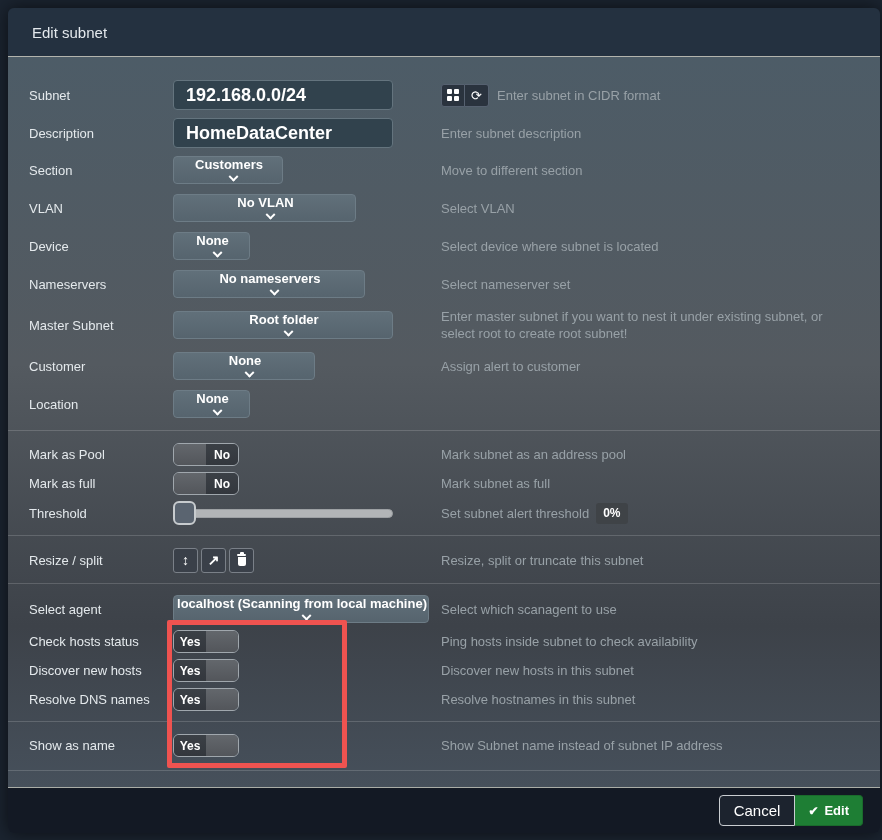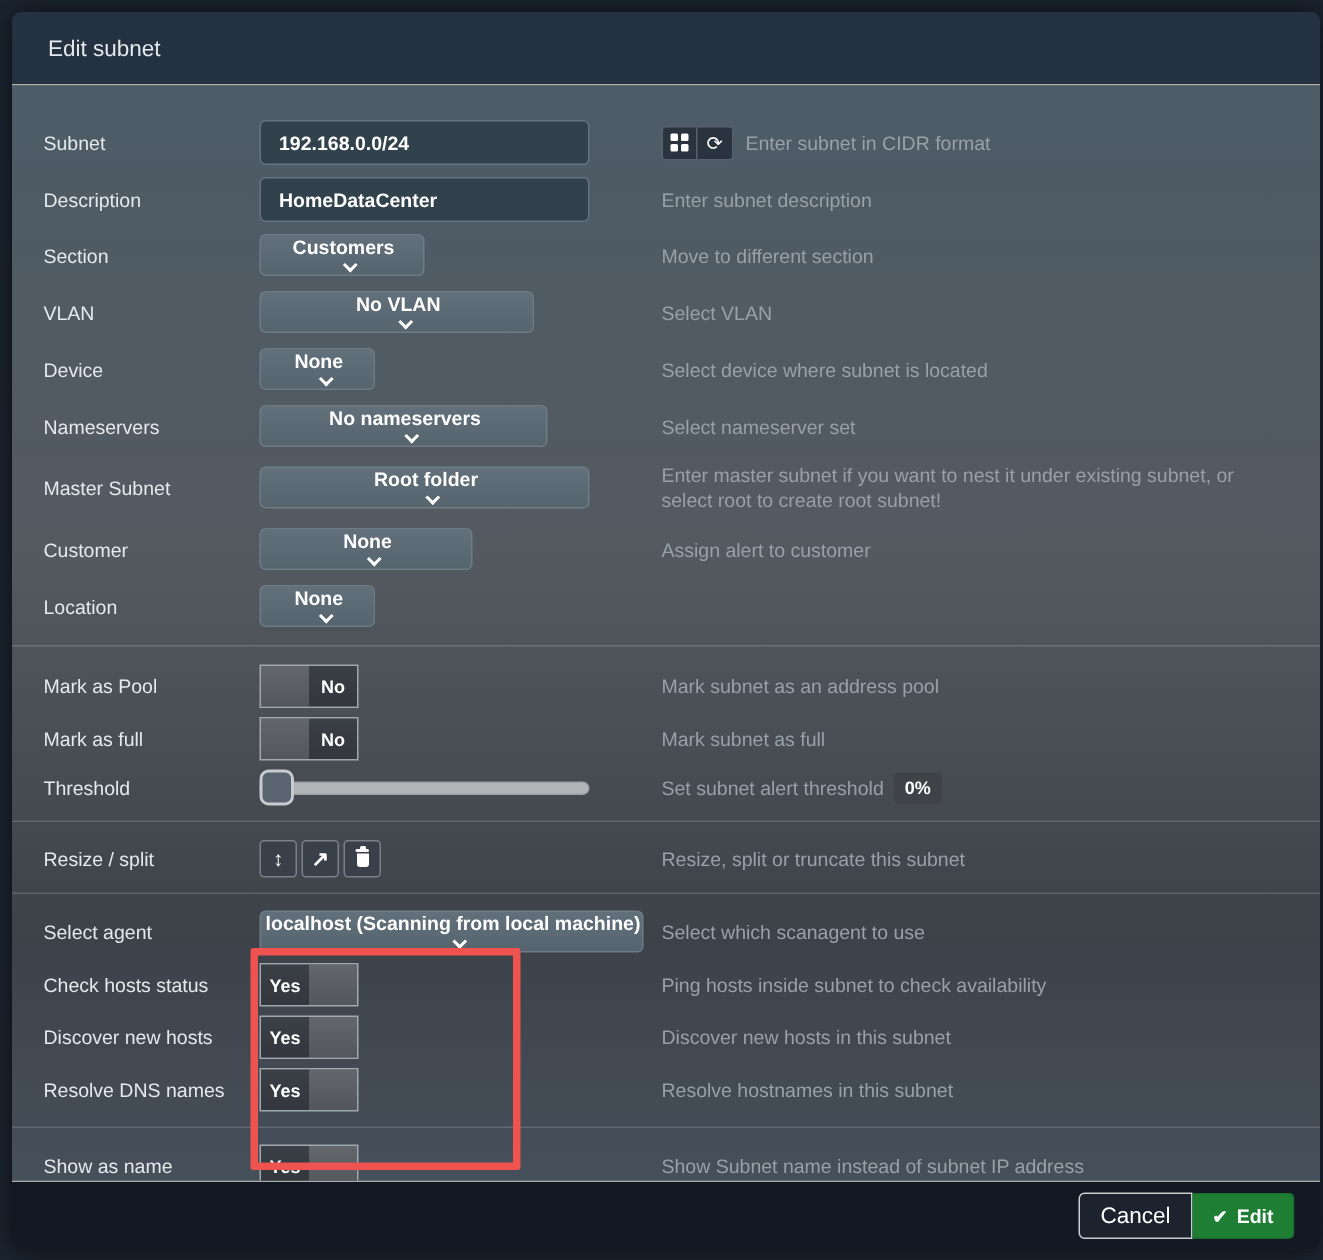--- a/index.html
+++ b/index.html
@@ -39,21 +39,21 @@
   .lbl { flex:0 0 144px; color:#e4e9ec; font-size:13px; }
   .ctl { flex:0 0 268px; display:flex; align-items:center; }
   .hlp { flex:1 1 auto; color:#98a1a7; font-size:13px; line-height:17px; padding-right:4px; display:flex; align-items:center; }
   .hlp.wrap { display:block; }
 
   .txtinput {
     width:220px; height:30px;
     background:#31424d;
     border:1px solid #64747e;
     border-radius:4px;
-    color:#ffffff; font-weight:bold; font-size:13px;
+    color:#ffffff; font-weight:bold; font-size:18px;
     padding:0 12px;
     font-family:"Liberation Sans", sans-serif;
     outline:none;
   }
 
   .select {
     height:28px;
     background:linear-gradient(180deg,#61707a,#56646e);
     border:1px solid #6d7c86;
     border-radius:4px;
@@ -91,23 +91,23 @@
     display:flex; align-items:center; justify-content:center;
     color:#fff; font-size:14px; font-weight:bold; cursor:pointer;
     margin-right:3px; border-radius:3px;
   }
   .trash { position:relative; width:11px; height:12px; }
   .trash .lid { position:absolute; top:0; left:1px; width:9px; height:2px; background:#fff; border-radius:1px; }
   .trash .knob { position:absolute; top:-2px; left:3.5px; width:4px; height:2px; background:#fff; border-radius:1px 1px 0 0; }
   .trash .bin { position:absolute; top:3px; left:1.5px; width:8px; height:9px; background:#fff; border-radius:0 0 2px 2px; }
 
   .switch {
-    width:66px; height:29px;
+    width:66px; height:23px;
     border:1px solid #a0a7ad;
-    border-radius:0;
+    border-radius:6px;
     display:flex; overflow:hidden;
     font-size:12px; font-weight:bold; color:#fff;
     cursor:pointer;
   }
   .switch .seg { flex:1 1 50%; display:flex; align-items:center; justify-content:center; }
   .seg-dark { background:linear-gradient(180deg,#3b4046,#33373d); }
   .seg-hand { background:linear-gradient(180deg,#63676c,#53565b); }
 
   .slider { position:relative; width:220px; height:24px; }
   .slider .track {

